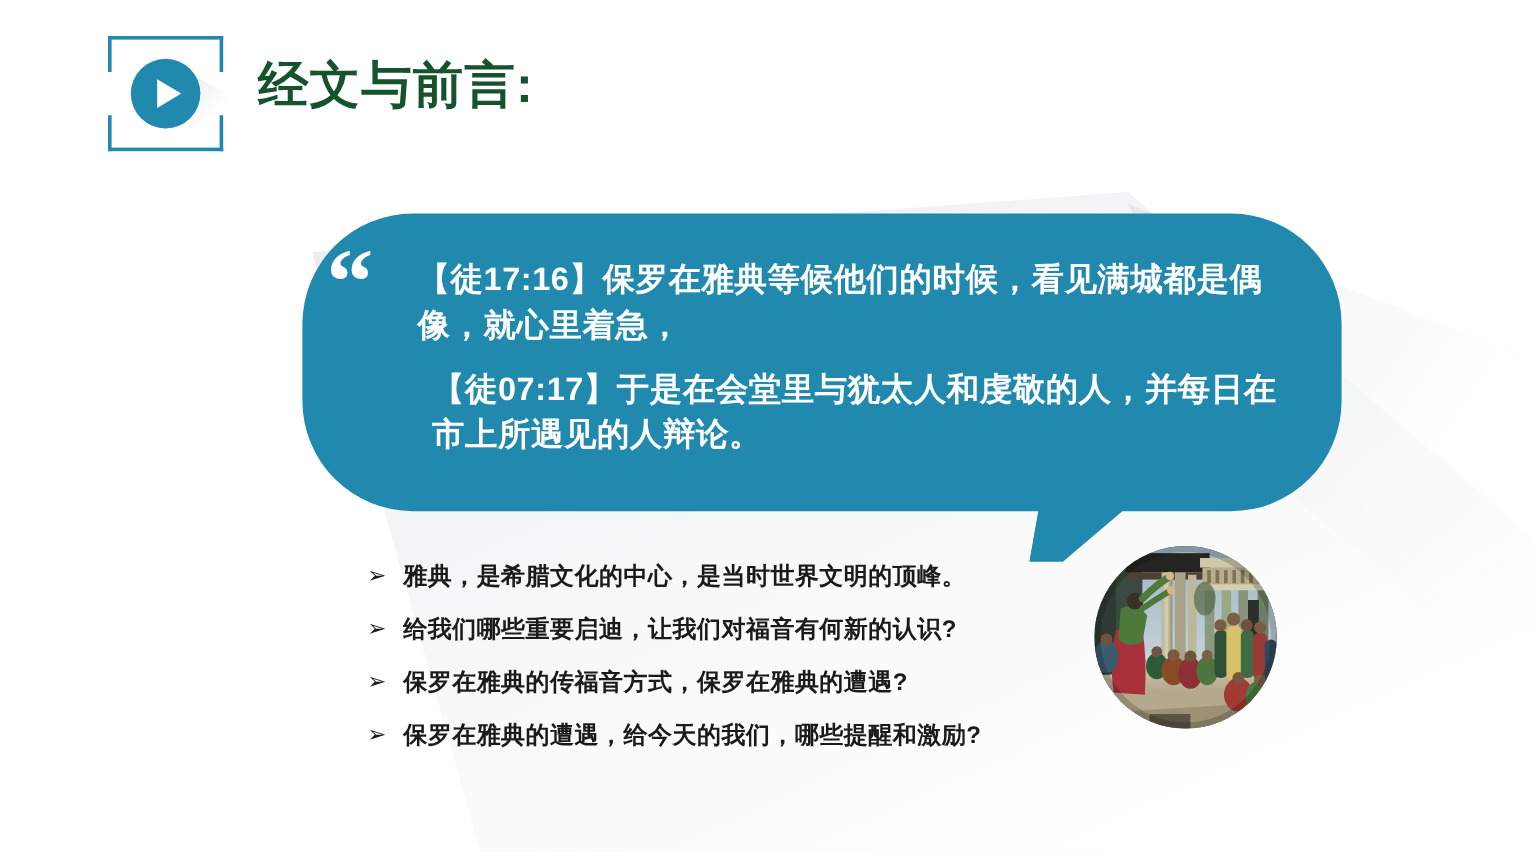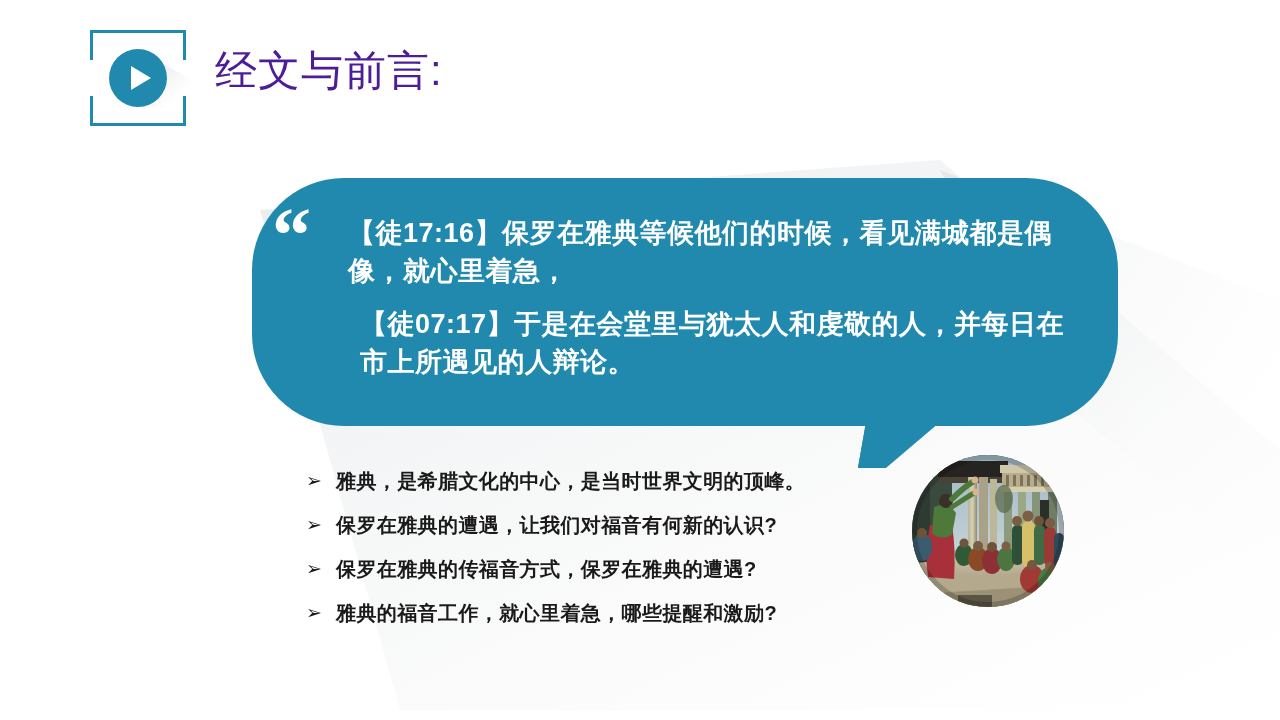--- a/index.html
+++ b/index.html
@@ -98,22 +98,22 @@
     border-top: 12px solid transparent;
     border-bottom: 12px solid transparent;
     margin-left: 6px;
   }
 
   .header-title {
     position: absolute;
     left: 215px;
     top: 48px;
     font-size: 42px;
-    font-weight: normal;
-    color: #4c1d95;
+    font-weight: bold;
+    color: #14532d;
     letter-spacing: 1px;
     line-height: 1.1;
     white-space: nowrap;
   }
 
   
   .bubble-wrap {
     position: absolute;
     left: 252px;
     top: 178px;
@@ -271,31 +271,31 @@
 
   <div class="bullets">
 
     <div class="bullet-row">
       <span class="bullet-arrow">➢</span>
       <span class="bullet-text">雅典，是希腊文化的中心，是当时世界文明的顶峰。</span>
     </div>
 
     <div class="bullet-row">
       <span class="bullet-arrow">➢</span>
-      <span class="bullet-text">保罗在雅典的遭遇，让我们对福音有何新的认识?</span>
+      <span class="bullet-text">给我们哪些重要启迪，让我们对福音有何新的认识?</span>
     </div>
 
     <div class="bullet-row">
       <span class="bullet-arrow">➢</span>
       <span class="bullet-text">保罗在雅典的传福音方式，保罗在雅典的遭遇?</span>
     </div>
 
     <div class="bullet-row">
       <span class="bullet-arrow">➢</span>
-      <span class="bullet-text">雅典的福音工作，就心里着急，哪些提醒和激励?</span>
+      <span class="bullet-text">保罗在雅典的遭遇，给今天的我们，哪些提醒和激励?</span>
     </div>
 
   </div>
 
   <div class="photo-circle">
     <svg viewBox="0 0 152 152">
       <defs>
         <linearGradient id="skyG" x1="0" y1="0" x2="0" y2="1">
           <stop offset="0%" stop-color="#9fb6c4"></stop>
           <stop offset="60%" stop-color="#c3d0d6"></stop>

